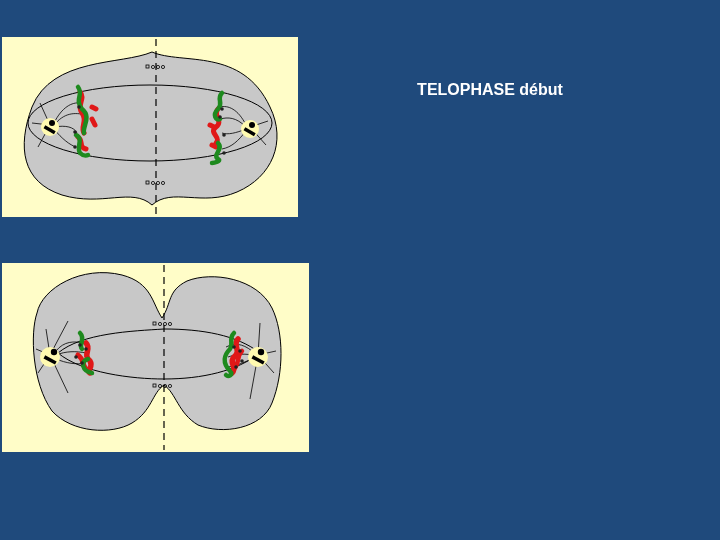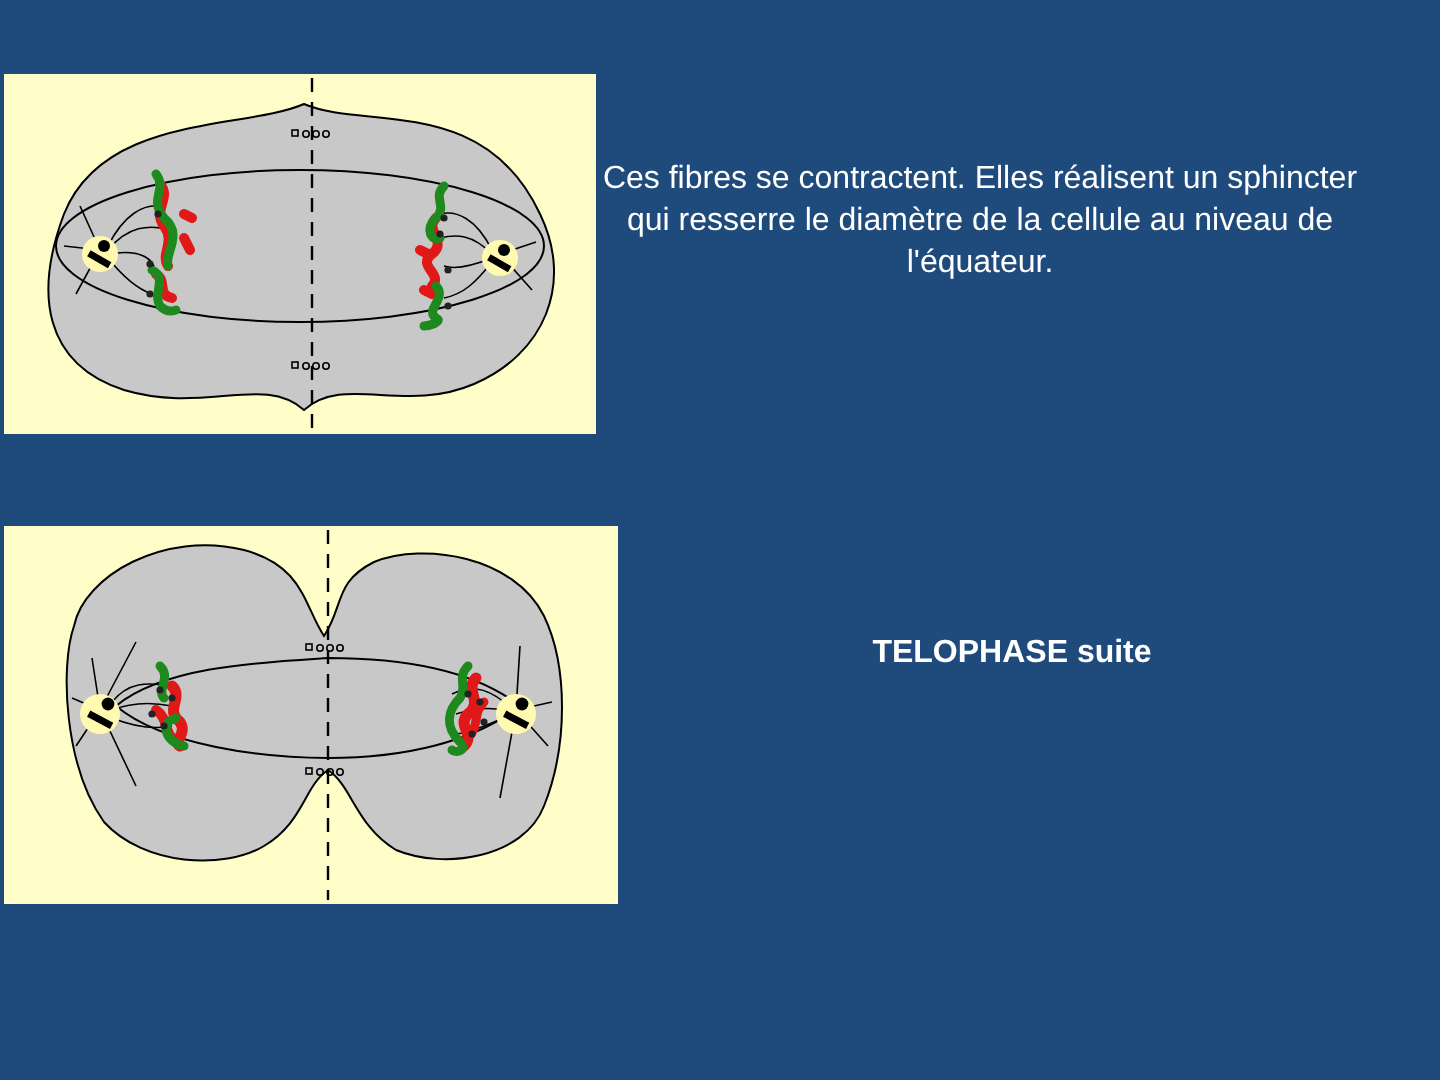--- a/index.html
+++ b/index.html
@@ -102,21 +102,21 @@
       <path d="M216,106 C222,112 210,118 216,122 C220,124 212,126 210,126" stroke="#1e8a1e" stroke-width="4.5"></path>
       <circle cx="220" cy="72" r="1.8" fill="#222"></circle>
       <circle cx="218" cy="80" r="1.8" fill="#222"></circle>
       <circle cx="222" cy="98" r="1.8" fill="#222"></circle>
       <circle cx="222" cy="116" r="1.8" fill="#222"></circle>
     </g>
   </svg>
 </div>
 
 <div class="caption" id="caption1">
-  <span class="body">Ces fibres se contractent. Elles réalisent un sphincter qui resserre le diamètre de la cellule au niveau de l'équateur.</span>
+  <span class="title">TELOPHASE début</span>
 </div>
 
 <div class="panel" id="panel2">
   <svg viewBox="0 0 307 189" xmlns="http://www.w3.org/2000/svg">
 
     <path d="M160,55 C150,40 150,20 120,12 C80,2 40,25 35,50 C28,70 30,120 50,148 C70,170 110,172 130,160 C150,148 150,130 162,122 C174,130 176,150 196,162 C220,172 260,166 270,140 C282,110 282,70 270,45 C255,15 210,8 185,18 C165,28 170,40 160,55 Z" fill="#c8c8c8" stroke="#000" stroke-width="1"></path>
 
     <line x1="162" y1="2" x2="162" y2="187" stroke="#000" stroke-width="1.2" stroke-dasharray="7,5"></line>
 
     <g fill="none" stroke="#000" stroke-width="0.8">
@@ -183,14 +183,13 @@
       <path d="M240,88 C234,94 238,100 232,106" stroke="#e01818" stroke-width="4.5"></path>
       <circle cx="232" cy="84" r="1.8" fill="#222"></circle>
       <circle cx="238" cy="88" r="1.8" fill="#222"></circle>
       <circle cx="240" cy="98" r="1.8" fill="#222"></circle>
       <circle cx="234" cy="104" r="1.8" fill="#222"></circle>
     </g>
   </svg>
 </div>
 
 <div class="caption" id="caption2">
-  <span class="title">TELOPHASE suite</span>
 </div>
 
 </body></html>

